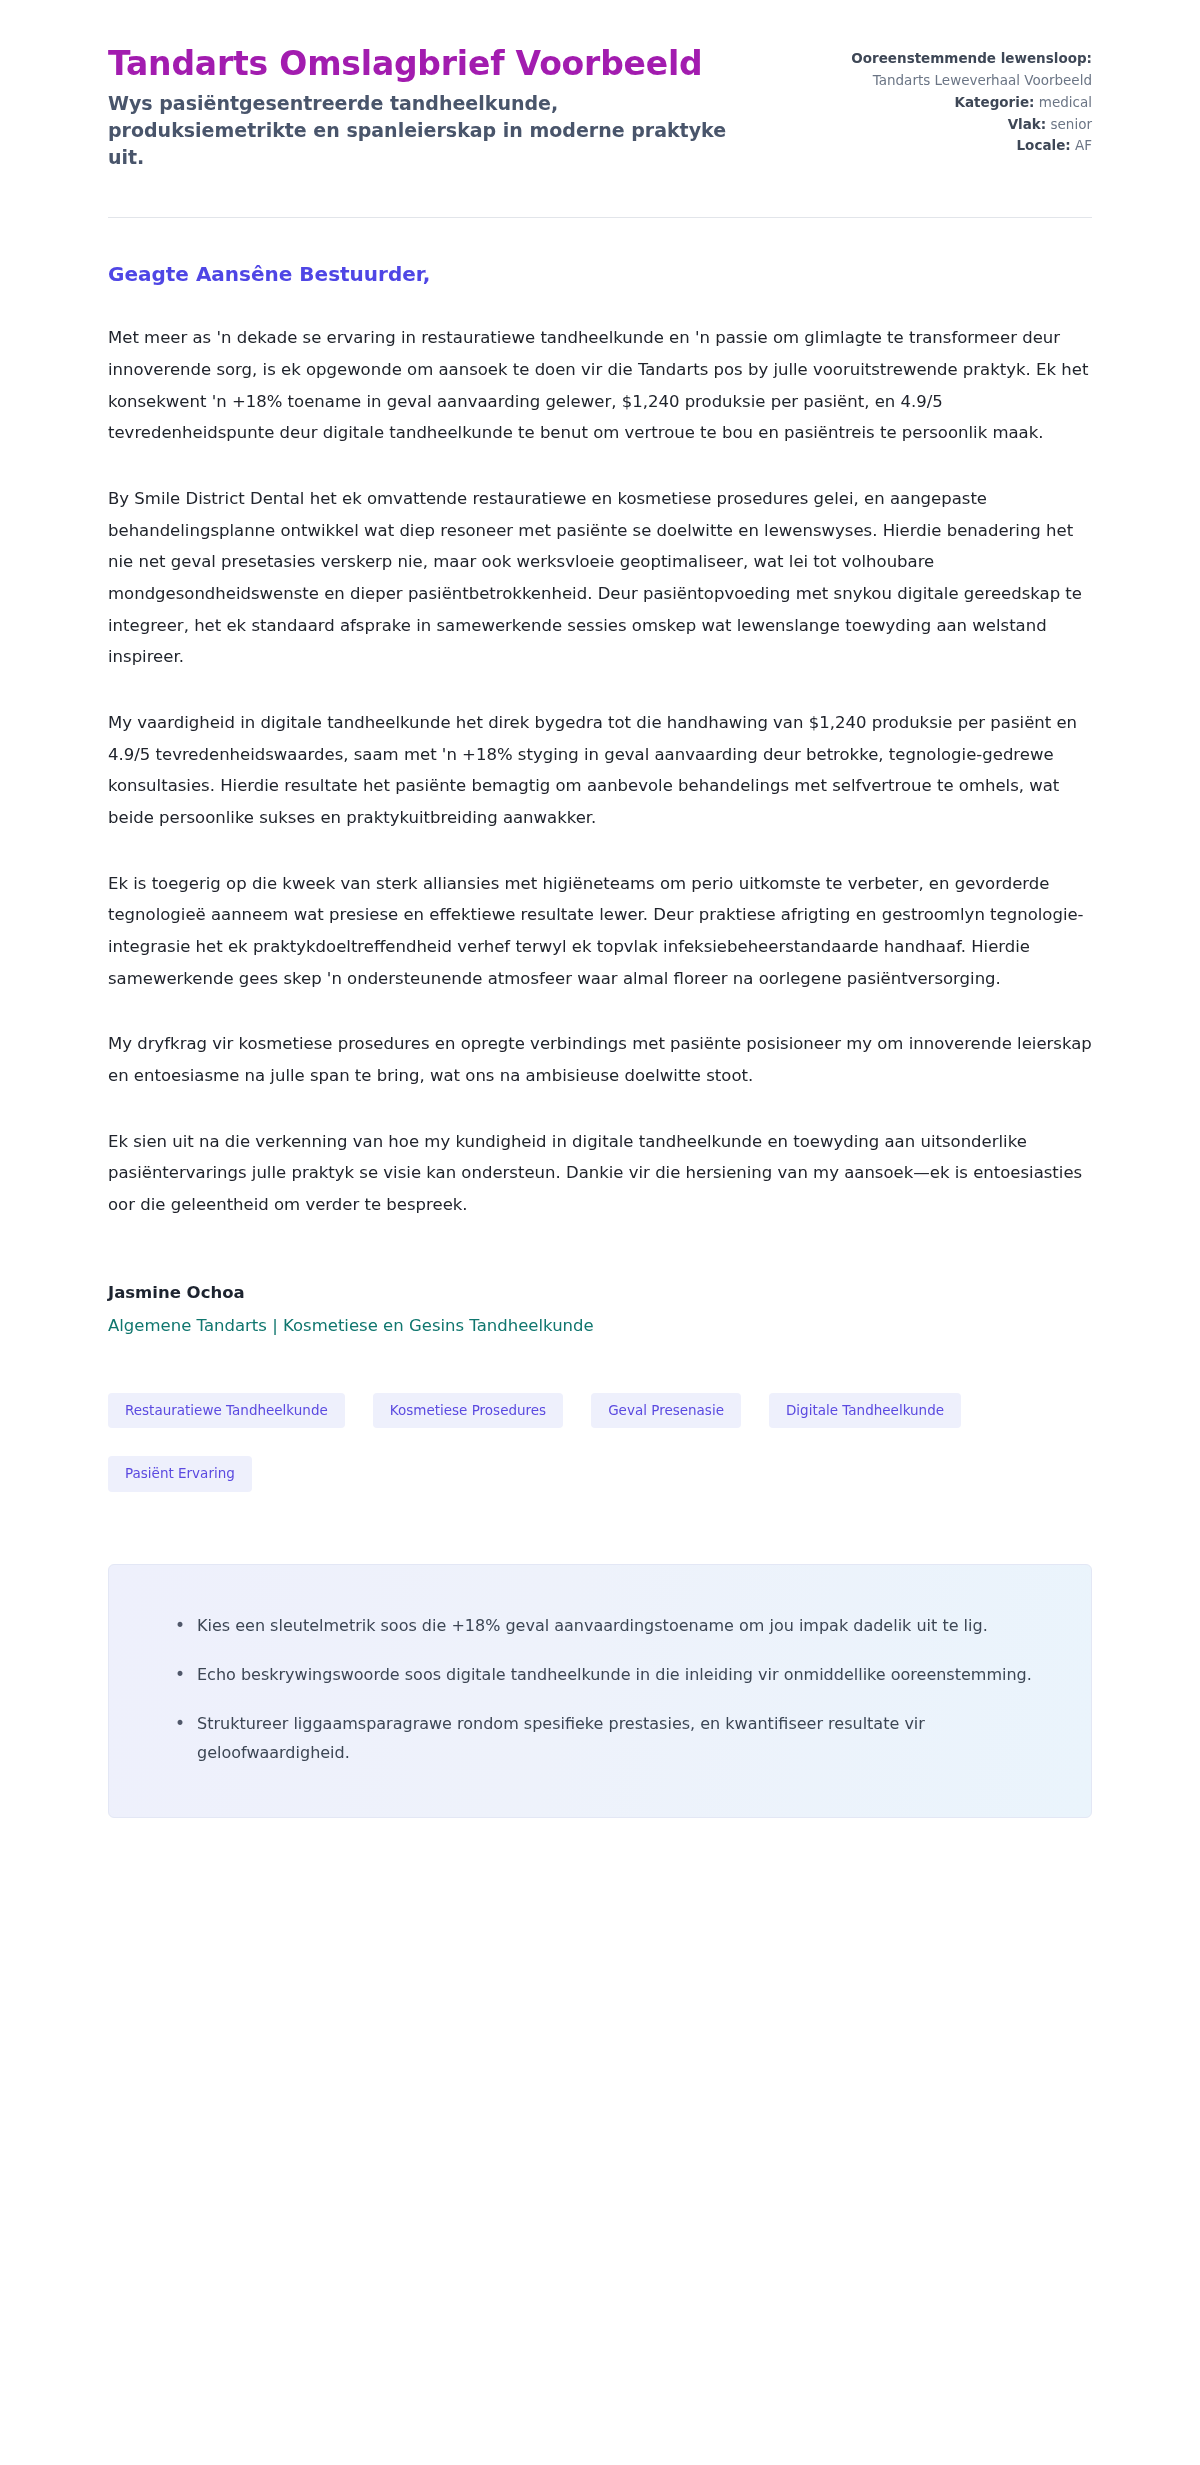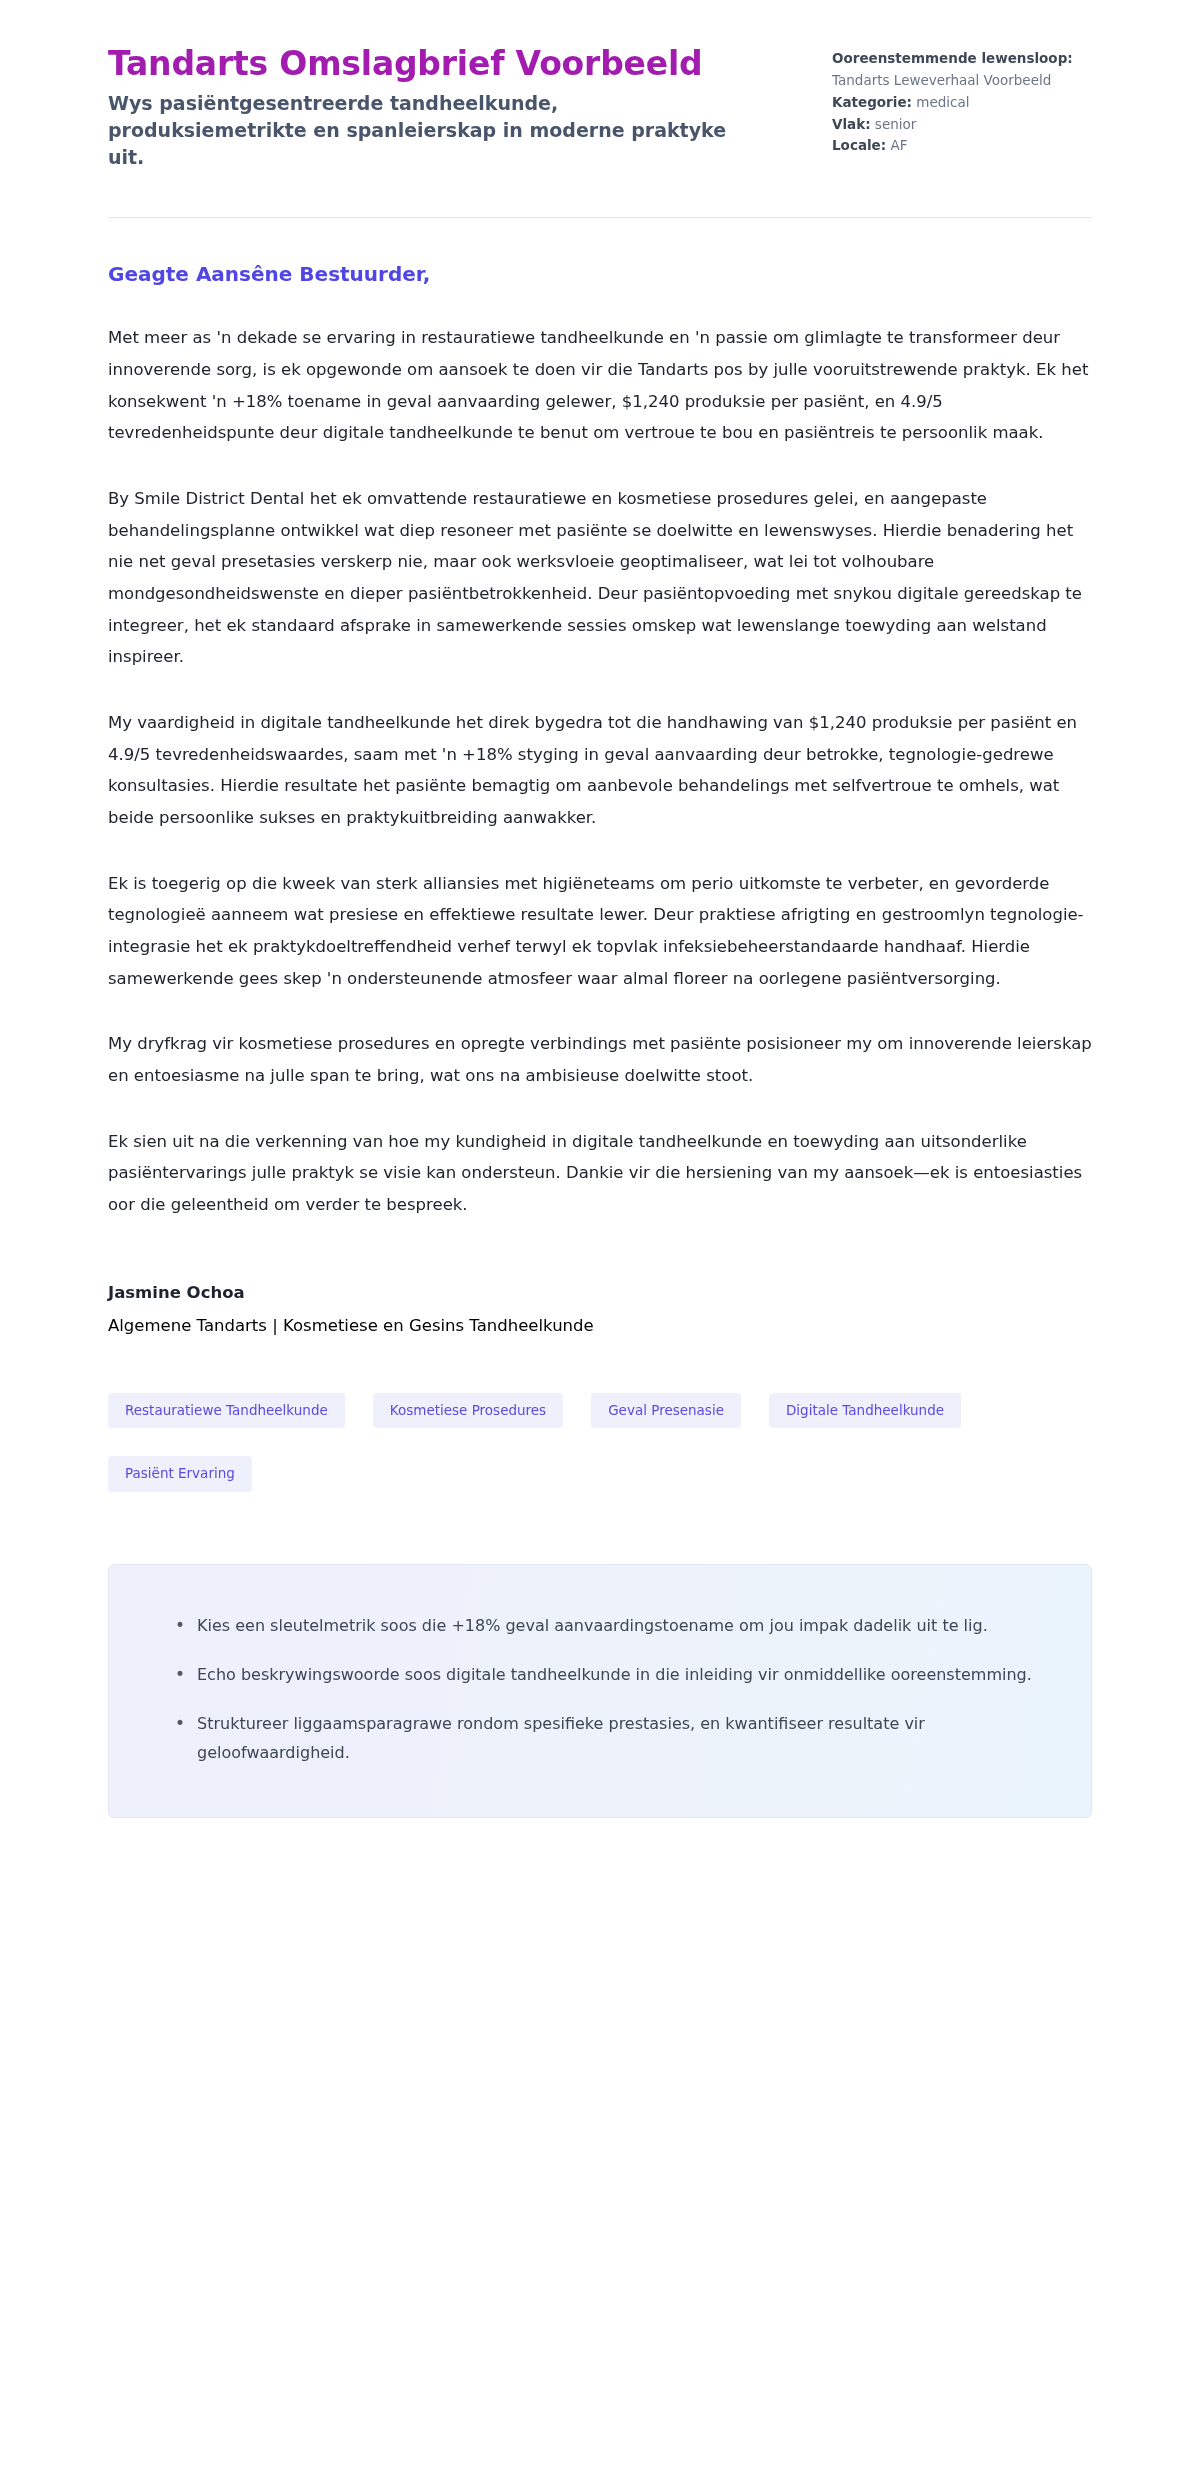--- a/index.html
+++ b/index.html
@@ -43,21 +43,21 @@
   .doc-subtitle {
     font-size: 19px;
     line-height: 1.42;
     font-weight: bold;
     color: #49556b;
     margin: 0;
     max-width: 630px;
   }
 
   .meta {
-    text-align: left;
+    text-align: right;
     font-size: 13.5px;
     line-height: 1.62;
     color: #6b7585;
     width: 260px;
     padding-top: 4px;
   }
   .meta-row { margin: 0; }
   .meta-label { font-weight: bold; color: #3e4756; }
   .meta-value { color: #6b7585; }
 
@@ -80,21 +80,21 @@
 
   .signoff { margin-top: 62px; }
   .sign-name {
     font-size: 16.5px;
     font-weight: bold;
     color: #1d2430;
     margin: 0 0 14px 0;
   }
   .sign-role {
     font-size: 16.5px;
-    color: #000000;
+    color: #0f766e;
     margin: 0;
   }
 
   
   .tags {
     display: flex;
     flex-wrap: wrap;
     gap: 28px;
     margin-top: 58px;
     max-width: 990px;

